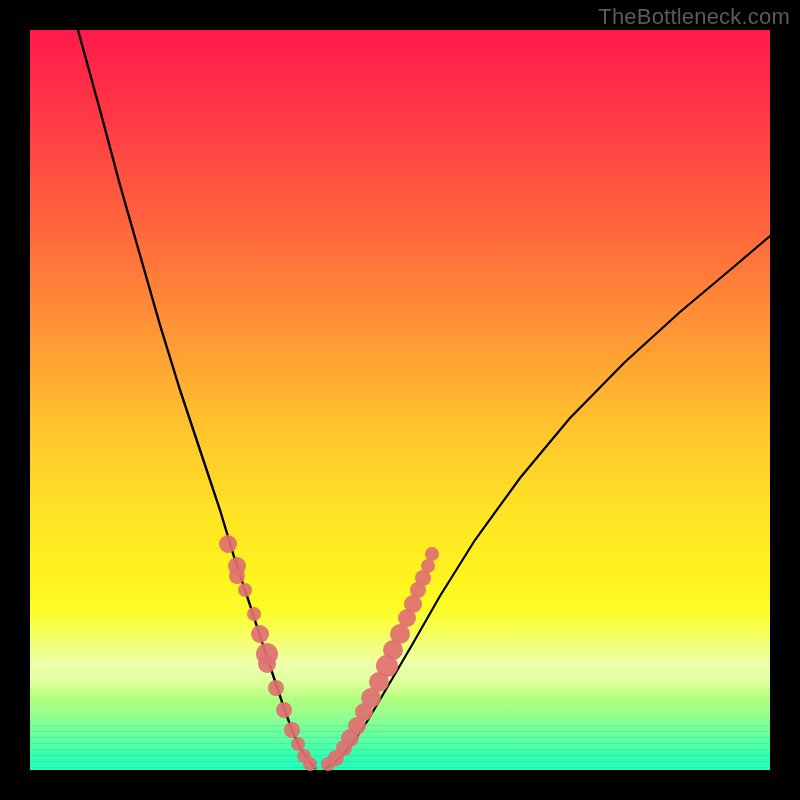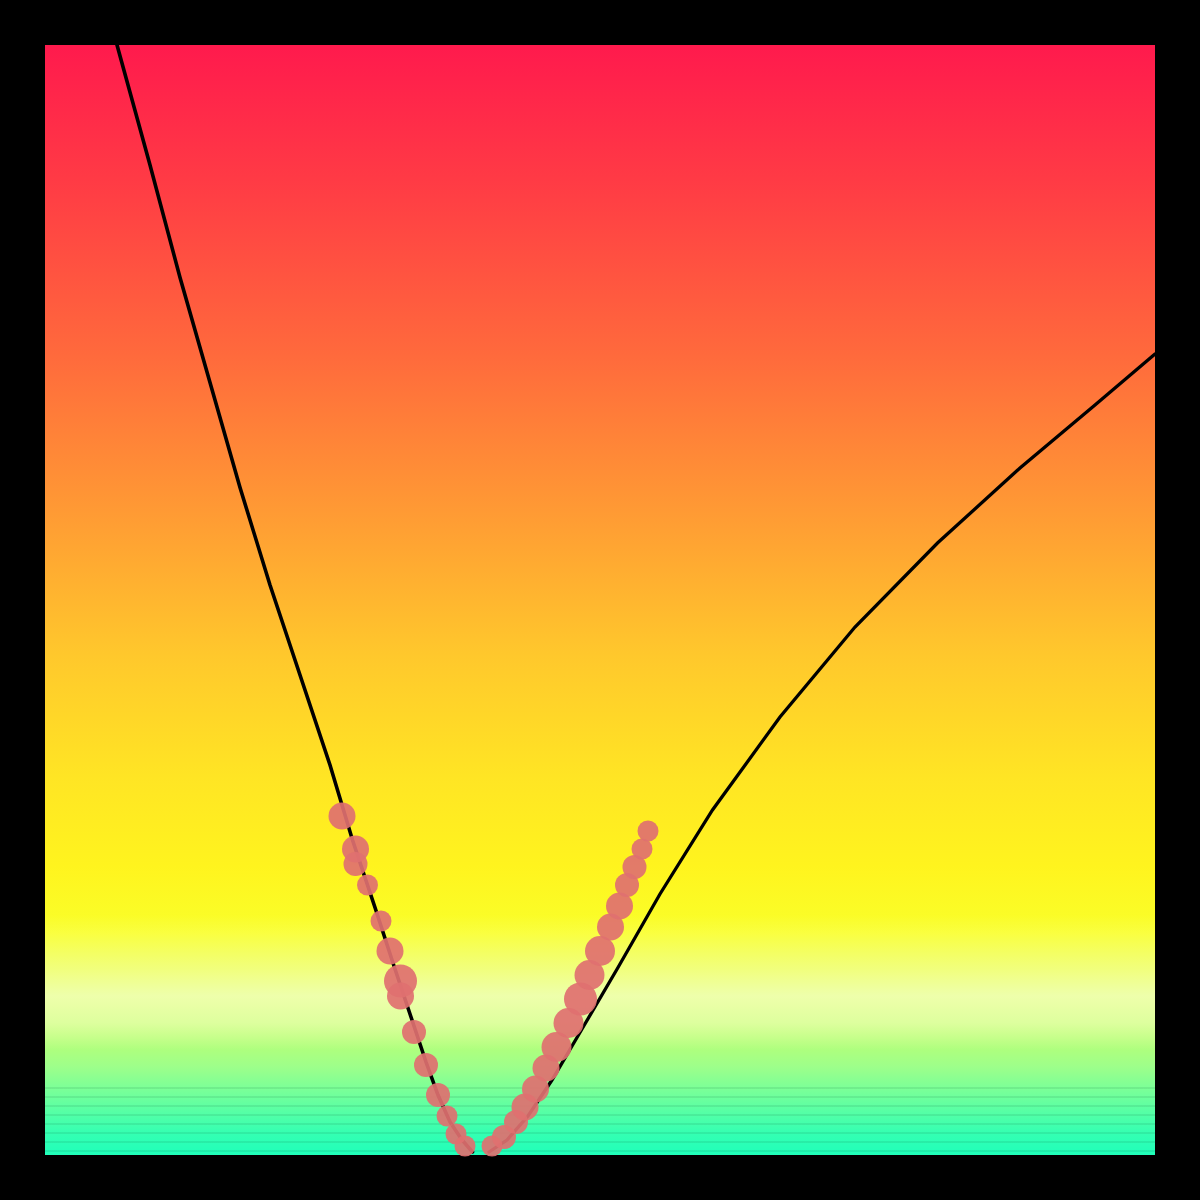--- a/index.html
+++ b/index.html
@@ -138,13 +138,14 @@
           <circle cx="370" cy="604" r="10" fill="#e07070" fill-opacity="0.92"></circle>
           <circle cx="377" cy="588" r="9" fill="#e07070" fill-opacity="0.92"></circle>
           <circle cx="383" cy="574" r="9" fill="#e07070" fill-opacity="0.92"></circle>
           <circle cx="388" cy="560" r="8" fill="#e07070" fill-opacity="0.92"></circle>
           <circle cx="393" cy="548" r="8" fill="#e07070" fill-opacity="0.92"></circle>
           <circle cx="398" cy="536" r="7" fill="#e07070" fill-opacity="0.92"></circle>
           <circle cx="402" cy="524" r="7" fill="#e07070" fill-opacity="0.92"></circle>
         </g>
     </svg>
   </div>
+  <div class="watermark">TheBottleneck.com</div>
 </div>
 
 </body></html>

